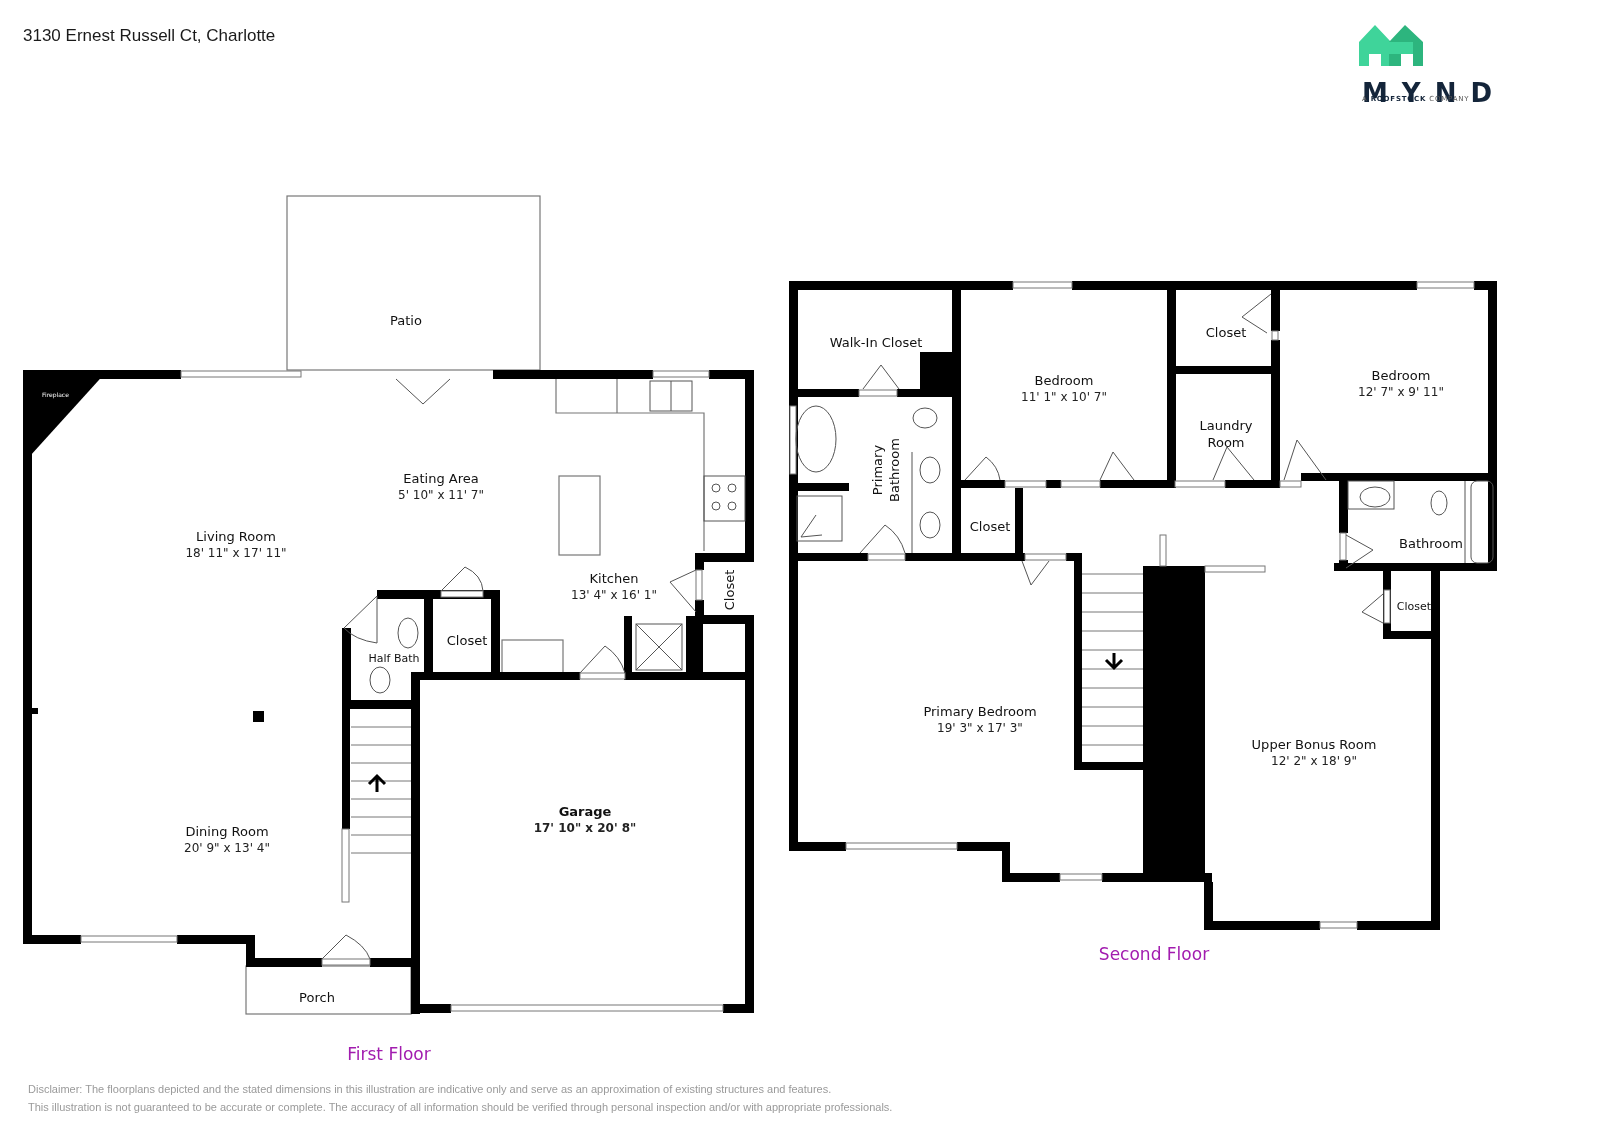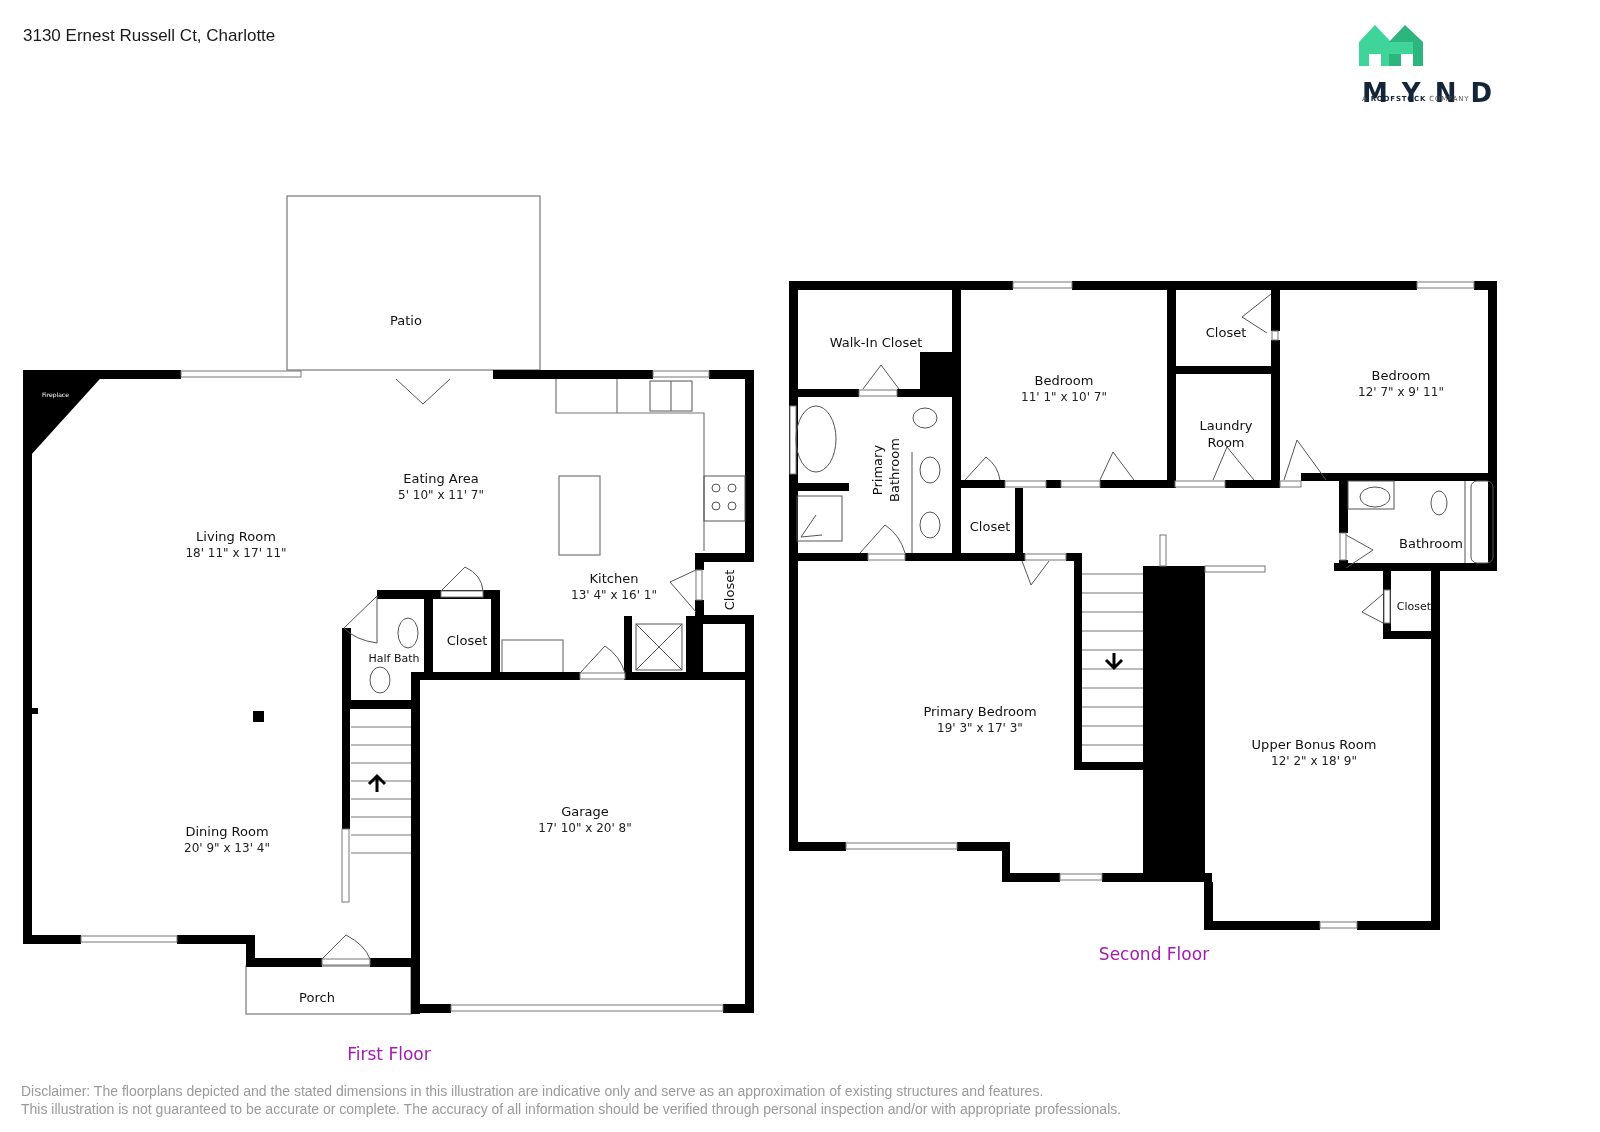--- a/index.html
+++ b/index.html
@@ -10,21 +10,21 @@
   .logo-sub { position: absolute; left: 1362px; top: 95px; font-family: "DejaVu Sans", sans-serif; font-size: 7px; letter-spacing: 0.8px; color: #555; }
   .logo-sub b { color: #14253a; }
   svg.plan { position: absolute; left: 0; top: 0; }
   .lbl { position: absolute; transform: translate(-50%, -50%); text-align: center; white-space: nowrap; font-family: "DejaVu Sans", sans-serif; color: #111; }
   .lbl .name { font-size: 13px; display: block; line-height: 17px; }
   .lbl .dim { font-size: 12px; display: block; color: #222; line-height: 17px; }
   .lbl.small .name { font-size: 11px; }
   .vert { transform: translate(-50%, -50%) rotate(-90deg); }
   .floor-label { position: absolute; transform: translateX(-50%); font-family: "DejaVu Sans", sans-serif; font-size: 17px; color: #a21caf; }
   .fireplace-label { position: absolute; left: 42px; top: 391px; font-size: 6px; color: #fff; font-family: "DejaVu Sans", sans-serif; }
-  .disclaimer { position: absolute; left: 21px; font-family: "Liberation Sans Narrow", "Liberation Sans", sans-serif; font-size: 14px; color: #9a9a9a; text-align: center; }
+  .disclaimer { position: absolute; left: 28px; font-family: "Liberation Sans Narrow", "Liberation Sans", sans-serif; font-size: 11px; color: #9a9a9a; text-align: center; }
 </style>
 </head>
 <body>
 
 <div class="address">3130 Ernest Russell Ct, Charlotte</div>
 
 <svg class="logo" width="160" height="100" viewBox="0 0 160 100" style="left:1355px;top:20px;">
   <path d="M4 22 L20 5 L36 22 L36 46 L26 46 L26 34 Q20 28 14 34 L14 46 L4 46 Z" fill="#3fd49a"></path>
   <path d="M34 22 L50 5 L68 22 L68 46 L58 46 L58 34 Q52 28 46 34 L46 46 L34 46 Z" fill="#2db57e"></path>
   <rect x="14" y="22" width="44" height="12" fill="#3fd49a"></rect>
@@ -276,21 +276,21 @@
 <div class="lbl small" style="left:394px;top:658px;">
     <span class="name">Half Bath</span>
   </div>
 <div class="lbl" style="left:467px;top:640px;">
     <span class="name">Closet</span>
   </div>
 <div class="lbl" style="left:227px;top:840px;">
     <span class="name">Dining Room</span>
     <span class="dim">20' 9" x 13' 4"</span>
   </div>
-<div class="lbl" style="left:585px;top:820px;">
+<div class="lbl" style="left:585px;top:820px;font-weight:bold;">
     <span class="name">Garage</span>
     <span class="dim">17' 10" x 20' 8"</span>
   </div>
 <div class="lbl" style="left:317px;top:997px;">
     <span class="name">Porch</span>
   </div>
 <div class="floor-label" style="left:389px;top:1028px;margin-top:16px;">First Floor</div>
 
 <div class="lbl" style="left:876px;top:342px;">
     <span class="name">Walk-In Closet</span>

